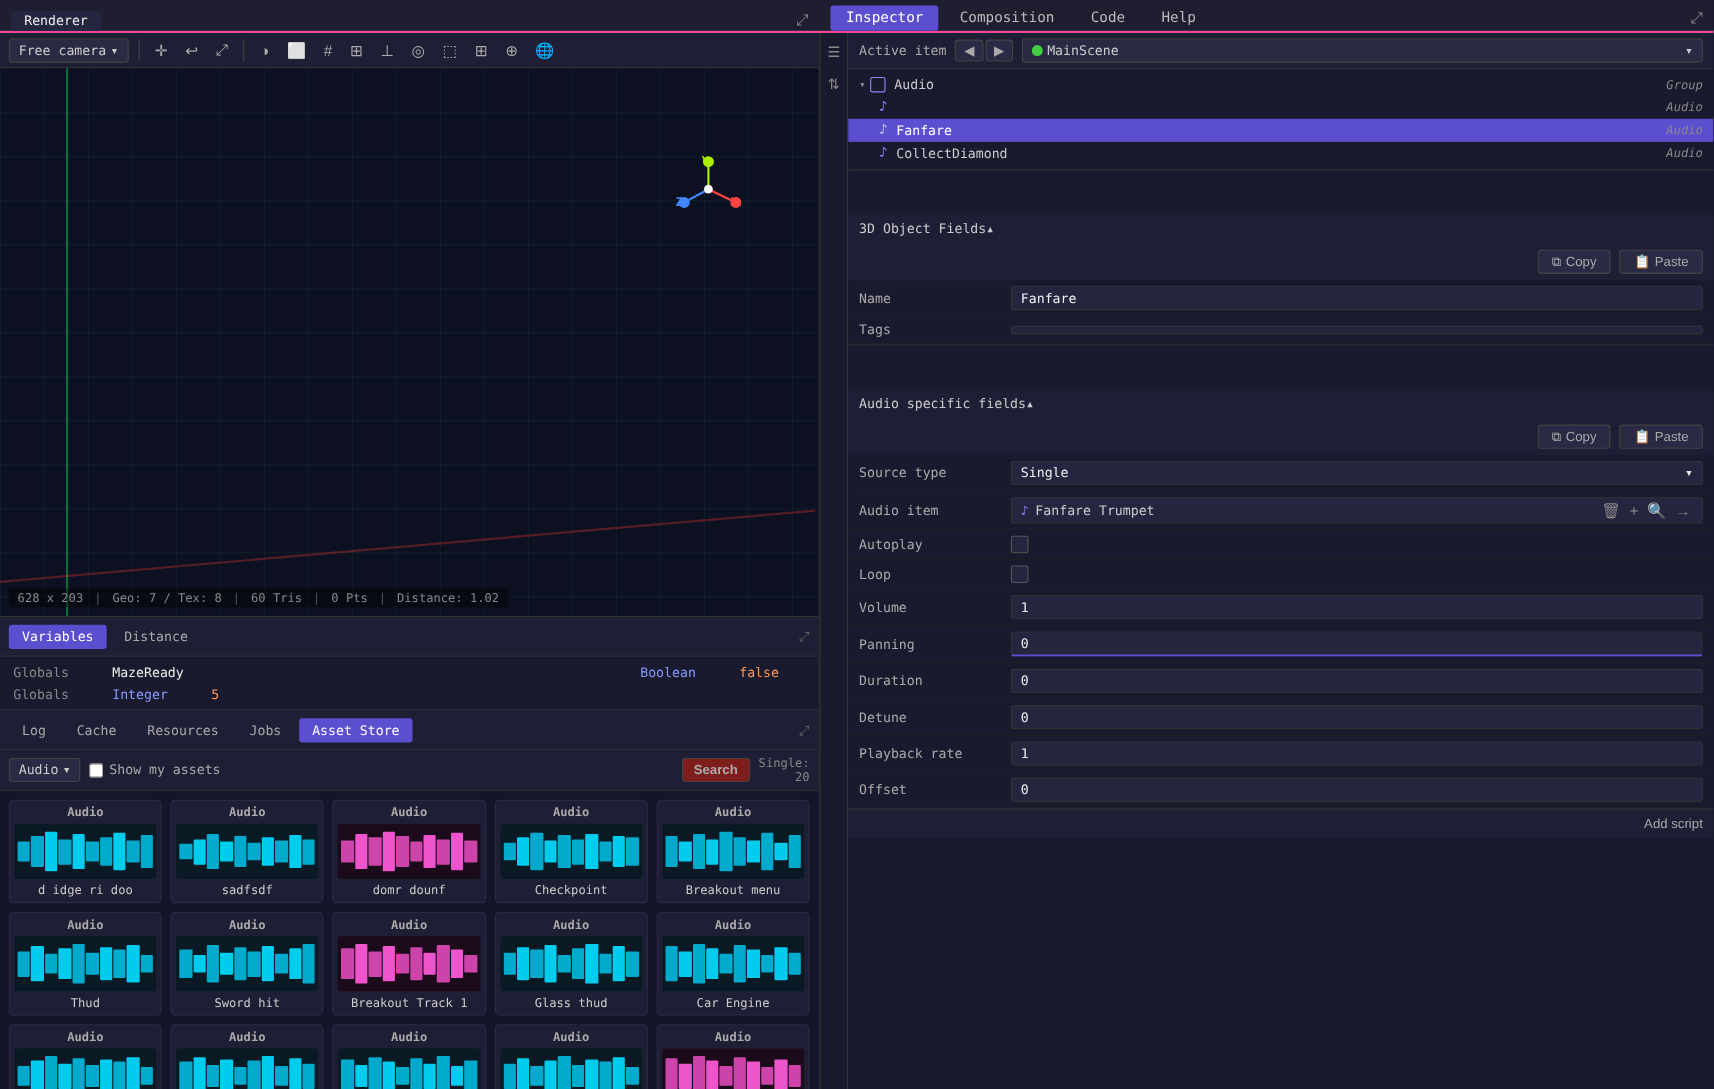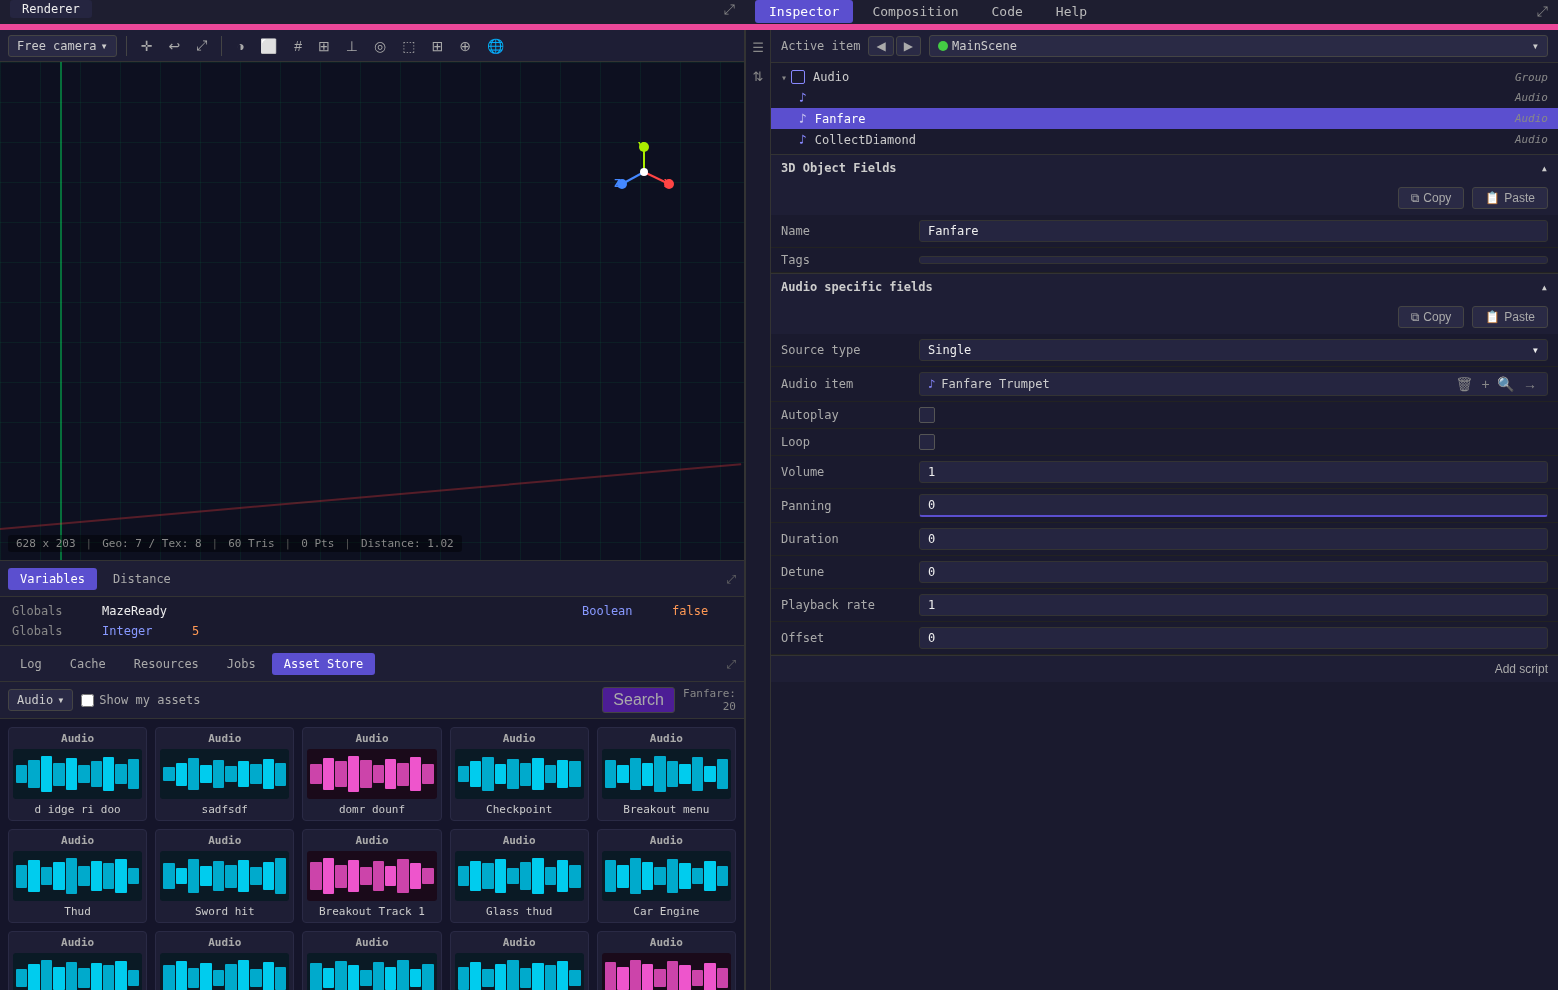--- a/index.html
+++ b/index.html
@@ -12,23 +12,23 @@
       color: #ccc;
       overflow: hidden;
       display: flex;
       flex-direction: column;
     }
 
     
     .top-menu {
       display: flex;
       background: #1e1e30;
-      border-bottom: 6px solid #ec4899;
+      border-bottom: 2px solid #ec4899;
       height: 30px;
-      align-items: flex-start;
+      align-items: flex-end;
     }
     .top-menu-left {
       width: 745px;
       display: flex;
       align-items: center;
       padding: 0 10px;
       gap: 20px;
     }
     .top-menu-right {
       flex: 1;
@@ -238,27 +238,28 @@
     .checkbox-label {
       display: flex;
       align-items: center;
       gap: 5px;
       color: #aaa;
       font-size: 12px;
       cursor: pointer;
     }
     .asset-search-btn {
       margin-left: auto;
-      background: #4c1d95;
+      background: #7f1d1d;
       border: 1px solid #444;
       color: #aaa;
       padding: 3px 10px;
       border-radius: 3px;
       cursor: pointer;
-      font-size: 16px;
+      font-size: 12px;
+      font-weight: bold;
     }
     .asset-results {
       font-size: 11px;
       color: #888;
       text-align: right;
     }
     .asset-grid {
       flex: 1;
       overflow-y: auto;
       padding: 8px;
@@ -386,25 +387,25 @@
 
     
     .fields-section {
       border-top: 1px solid #333;
     }
     .section-header {
       background: #1e1e35;
       padding: 6px 10px;
       display: flex;
       align-items: center;
-      justify-content: space-between;
       cursor: pointer;
       font-size: 12px;
       color: #ccc;
-      font-weight: bold;
+      font-weight: normal;
+      margin-top: 40px;
     }
     .copy-paste-row {
       display: flex;
       justify-content: flex-end;
       gap: 8px;
       padding: 6px 10px;
       background: #1e1e35;
     }
     .copy-btn, .paste-btn {
       background: #2a2a45;
@@ -669,21 +670,21 @@
           <div class="asset-filter-select">
             <span>Audio</span>
             <span>▾</span>
           </div>
           <label class="checkbox-label">
             <input type="checkbox" style="">
             <span>Show my assets</span>
           </label>
           <button class="asset-search-btn">Search</button>
           <div class="asset-results">
-            <span>Fanfare:</span>
+            <span>Single:</span>
             <br>
             <span>20</span>
           </div>
         </div>
 
         <div class="asset-grid">
 
           <div class="asset-item">
             <div class="asset-label">Audio</div>
             <div class="waveform waveform-cyan">

